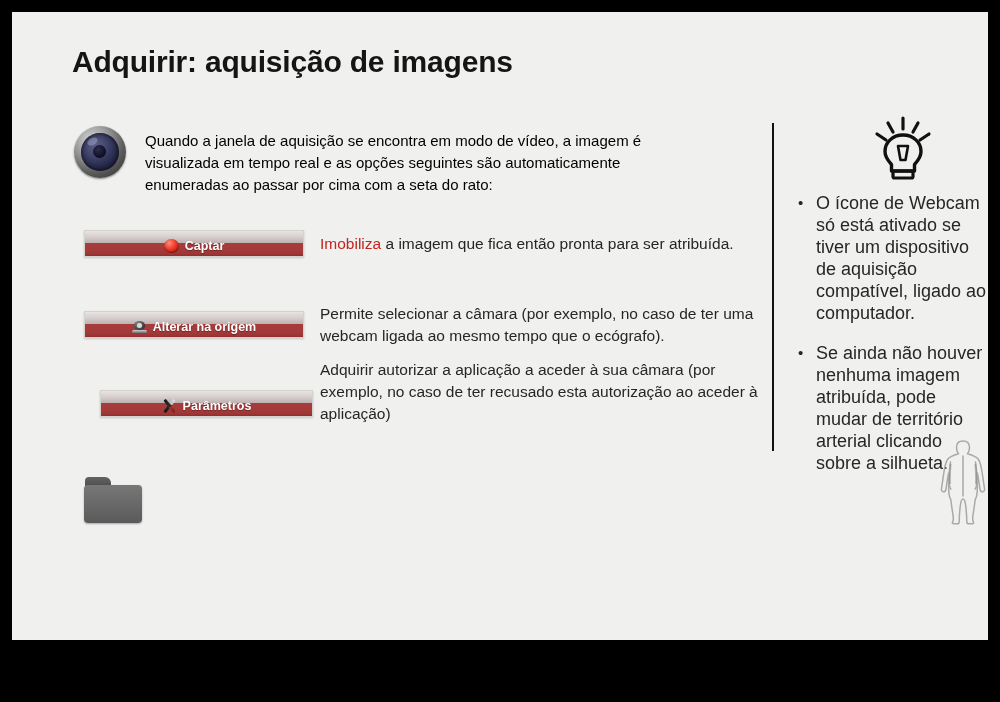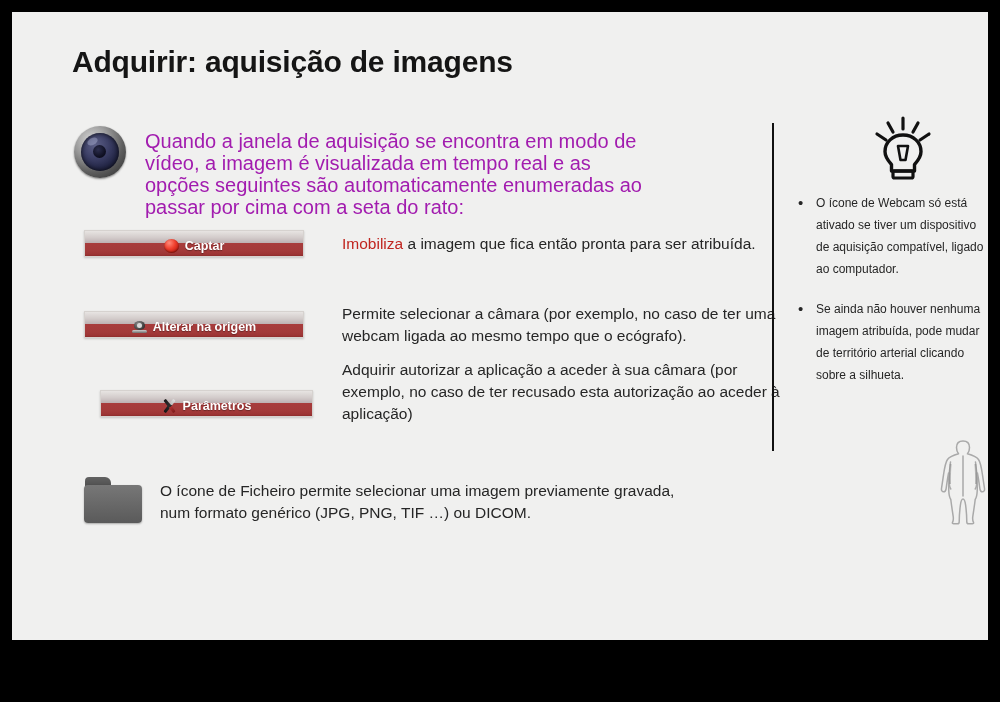--- a/index.html
+++ b/index.html
@@ -83,23 +83,23 @@
     background: rgba(220,225,255,.30);
     transform: rotate(-28deg);
   }
 
   
   .intro-text {
     position: absolute;
     left: 133px;
     top: 118px;
     width: 500px;
-    font-size: 20px;
-    line-height: 22px;
-    color: #a21caf;
+    font-size: 15px;
+    line-height: 22px;
+    color: #000000;
   }
 
   
   .ui-button {
     position: absolute;
     height: 27px;
     border: 1px solid #d6d2cf;
     box-sizing: border-box;
     background:
       linear-gradient(to bottom,
@@ -181,21 +181,20 @@
     background: linear-gradient(to bottom, #1a1a1a 0%, #2e2e2e 56%, #b03030 58%, #7d1c1c 100%);
     transform: rotate(-38deg);
   }
 
   
   .desc {
     position: absolute;
     font-size: 15.5px;
     line-height: 22px;
     color: #262626;
-    margin-left: 22px;
   }
   #desc-captar  { left: 308px; top: 221px; width: 460px; }
   #desc-alterar { left: 308px; top: 291px; width: 440px; }
   #desc-param   { left: 308px; top: 347px; width: 440px; }
   .highlight-red { color: #c0251f; }
 
   
   .folder-icon {
     position: absolute;
     left: 72px;
@@ -259,21 +258,21 @@
     margin-bottom: 18px;
   }
   .tip-bullet {
     flex: 0 0 auto;
     width: 18px;
     font-size: 15px;
     line-height: 22px;
     color: #262626;
   }
   .tip-text {
-    font-size: 12px;
+    font-size: 18px;
     line-height: 22px;
     color: #262626;
   }
 
   
   .silhouette {
     position: absolute;
     left: 918px;
     top: 426px;
     width: 66px;
@@ -324,21 +323,20 @@
     </div>
 
     <div class="desc" id="desc-alterar">Permite selecionar a câmara (por exemplo, no caso de ter uma webcam ligada ao mesmo tempo que o ecógrafo).</div>
 
     <div class="desc" id="desc-param">Adquirir autorizar a aplicação a aceder à sua câmara (por exemplo, no caso de ter recusado esta autorização ao aceder à aplicação)</div>
 
     <div class="folder-icon">
       <div class="tab"></div>
       <div class="body"></div>
     </div>
-    <div class="folder-text">O ícone de Ficheiro permite selecionar uma imagem previamente gravada, num formato genérico (JPG, PNG, TIF …) ou DICOM.</div>
 
     <div class="divider"></div>
 
     <div class="bulb-icon">
       <svg viewBox="0 0 62 66" width="62" height="66" aria-hidden="true">
         <g stroke="#111111" stroke-width="3.2" stroke-linecap="round" fill="none">
           <line x1="31" y1="2" x2="31" y2="13"></line>
           <line x1="16" y1="7" x2="21" y2="16"></line>
           <line x1="46" y1="7" x2="41" y2="16"></line>
           <line x1="5" y1="18" x2="14" y2="24"></line>

